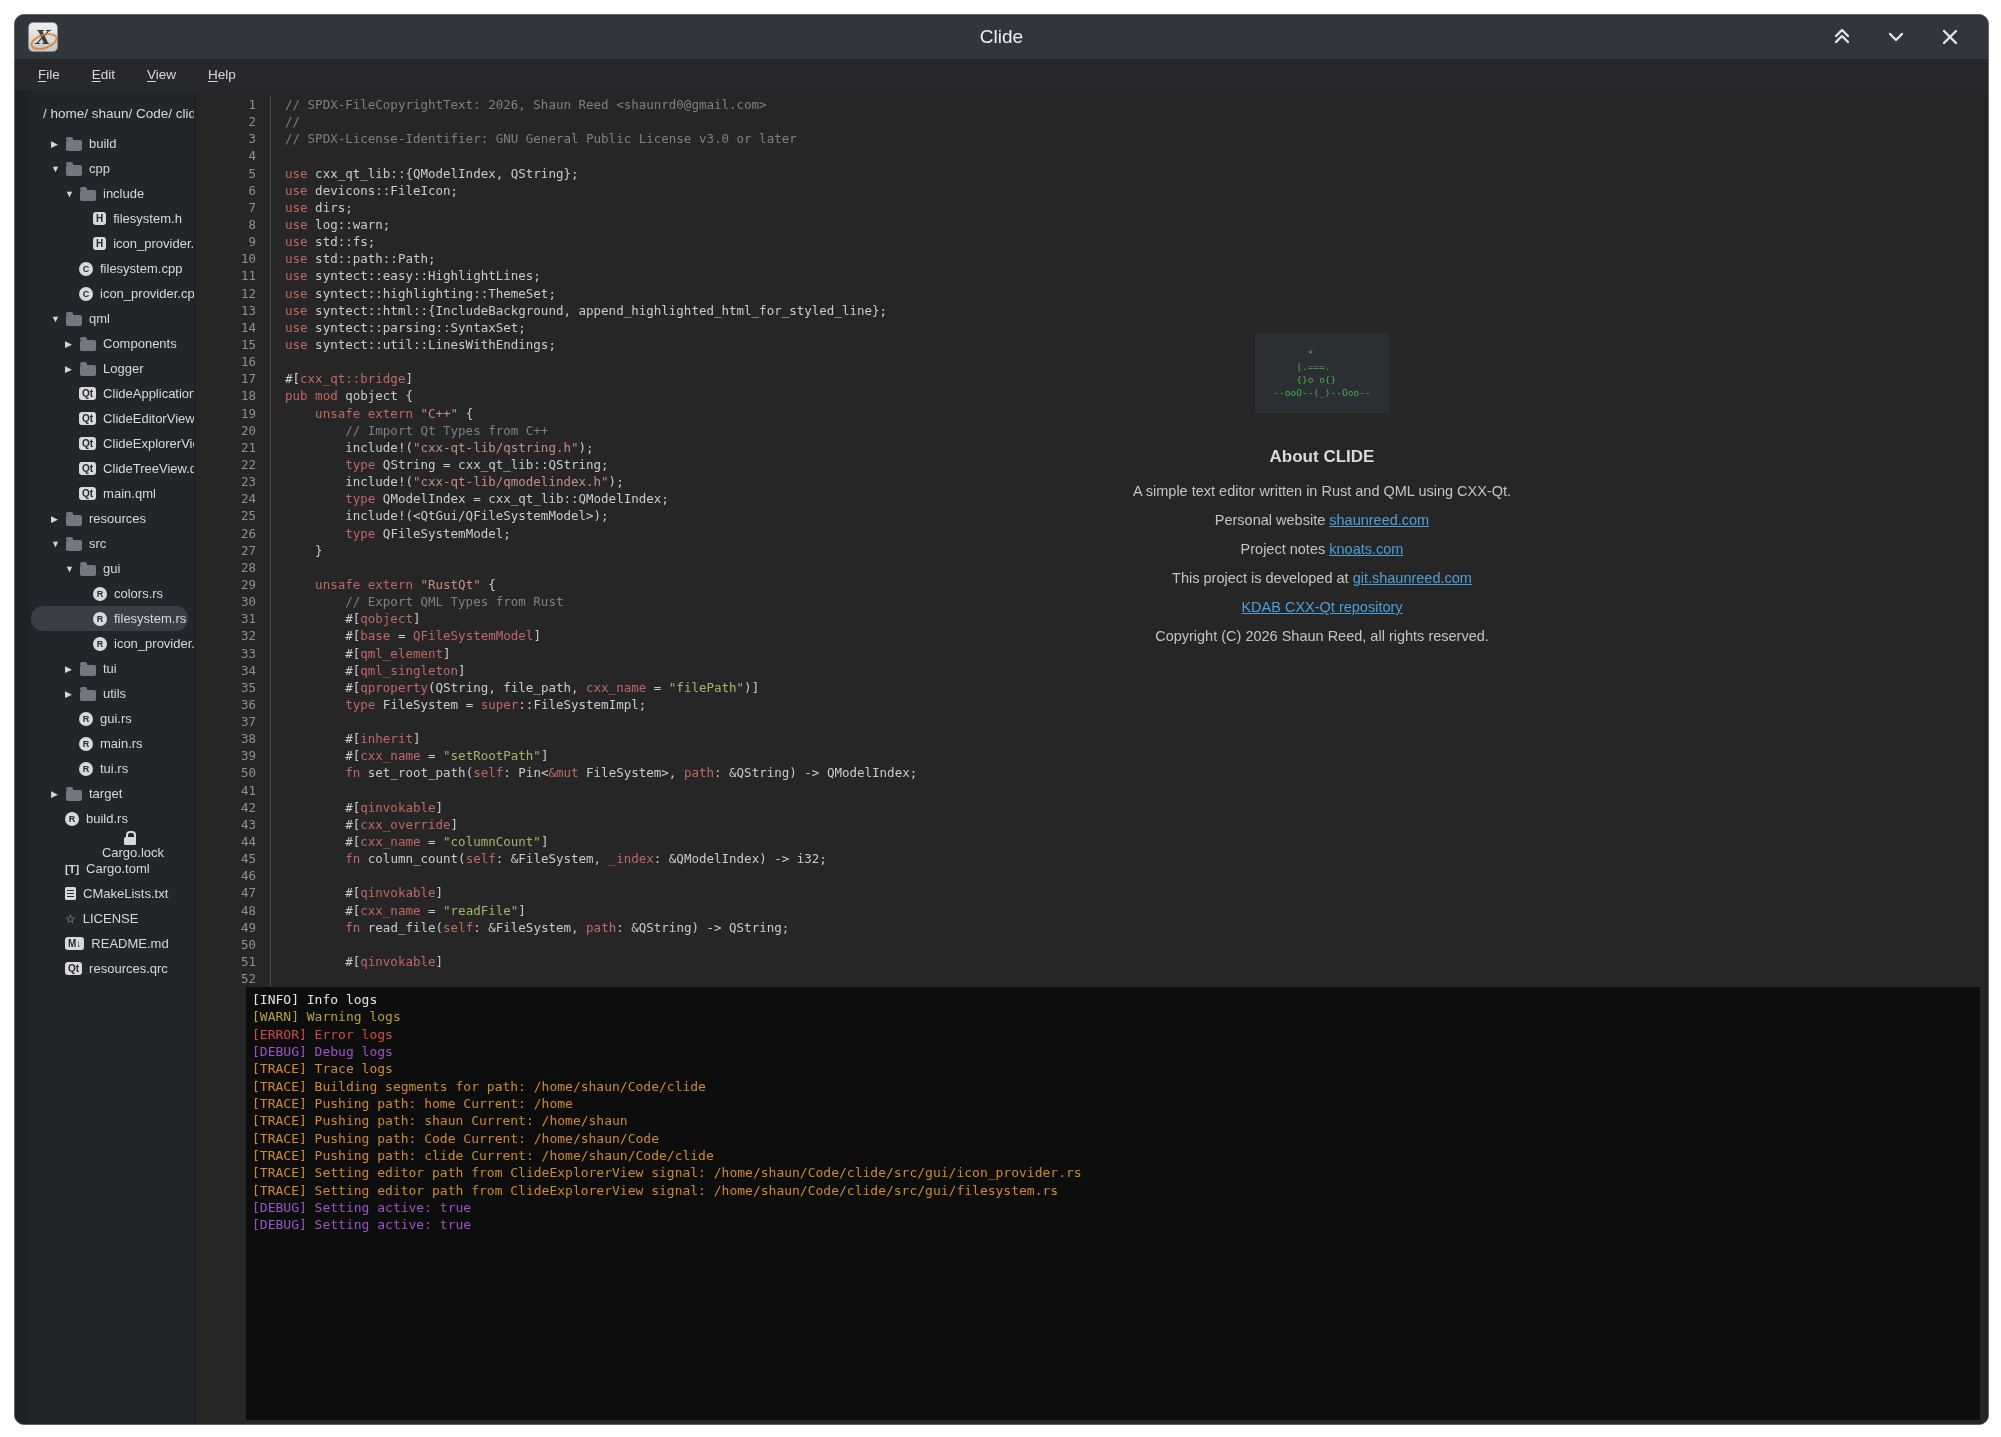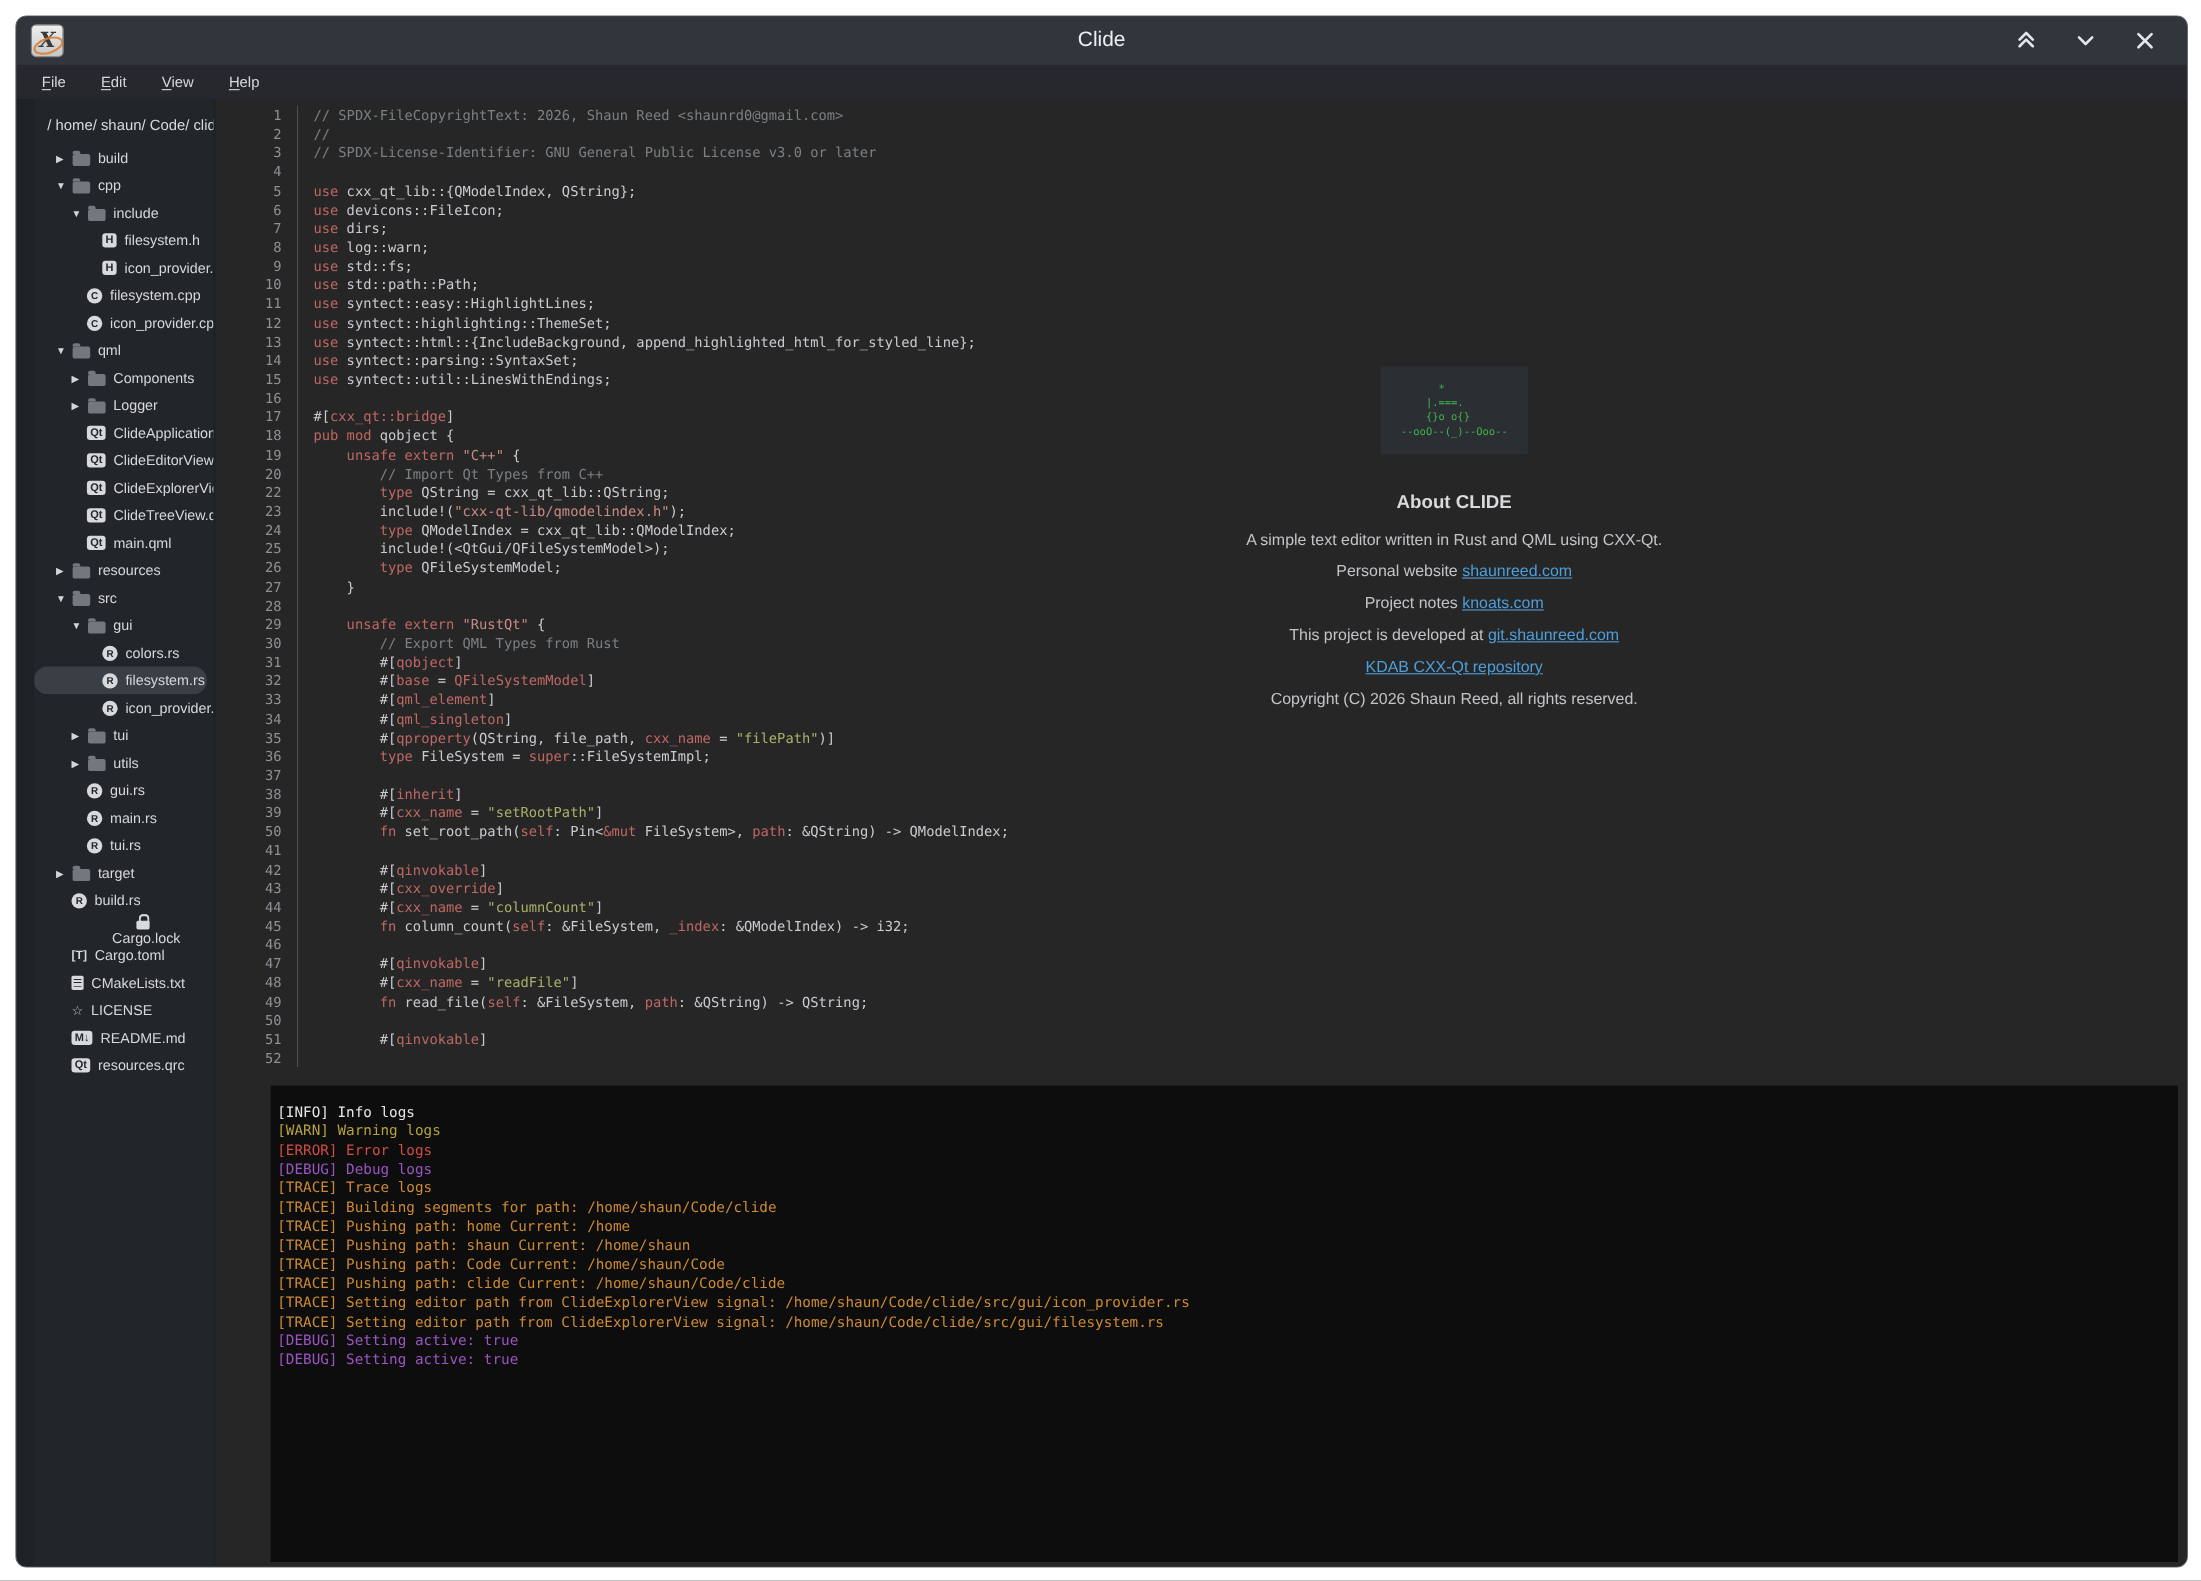--- a/index.html
+++ b/index.html
@@ -82,21 +82,21 @@
          font-family:"DejaVu Sans Mono",monospace;font-size:9.5px;line-height:13px;
          padding:14px 18px;text-align:left;}
   .about-heading{margin-top:34px;font-size:17px;font-weight:bold;color:#d8dadc;}
   .about p{margin:0 0 13px 0;font-size:14.5px;color:#c2c4c7;line-height:16px;}
   .about p:first-of-type{margin-top:16px;}
   .about a{color:var(--link);text-decoration:underline;cursor:pointer;}
 
   
   .console{position:absolute;left:50px;right:8px;top:897px;bottom:4px;background:#0d0d0d;
            font-family:"DejaVu Sans Mono",monospace;font-size:13px;
-           padding:16px 0 0 6px;overflow:hidden;}
+           padding:4px 0 0 6px;overflow:hidden;}
   .log-line{height:17.35px;line-height:17.35px;white-space:pre;}
   .log-info{color:var(--li);}
   .log-warn{color:var(--lw);}
   .log-debug{color:var(--ld);}
   .log-error{color:var(--le);}
   .log-trace{color:var(--lt);}
 </style>
 </head>
 <body>
 
@@ -367,20 +367,24 @@
           </div>
           <div class="code-line">
             <span class="ln">19</span>
             <span class="code-text"><span class="tok-d">    </span><span class="tok-k">unsafe extern</span><span class="tok-d"> </span><span class="tok-s">"C++"</span><span class="tok-d"> {</span></span>
           </div>
           <div class="code-line">
             <span class="ln">20</span>
             <span class="code-text"><span class="tok-c">        // Import Qt Types from C++</span></span>
           </div>
           <div class="code-line">
+            <span class="ln">21</span>
+            <span class="code-text"><span class="tok-d">        include!(</span><span class="tok-s">"cxx-qt-lib/qstring.h"</span><span class="tok-d">);</span></span>
+          </div>
+          <div class="code-line">
             <span class="ln">22</span>
             <span class="code-text"><span class="tok-d">        </span><span class="tok-k">type</span><span class="tok-d"> QString = cxx_qt_lib::QString;</span></span>
           </div>
           <div class="code-line">
             <span class="ln">23</span>
             <span class="code-text"><span class="tok-d">        include!(</span><span class="tok-s">"cxx-qt-lib/qmodelindex.h"</span><span class="tok-d">);</span></span>
           </div>
           <div class="code-line">
             <span class="ln">24</span>
             <span class="code-text"><span class="tok-d">        </span><span class="tok-k">type</span><span class="tok-d"> QModelIndex = cxx_qt_lib::QModelIndex;</span></span>

